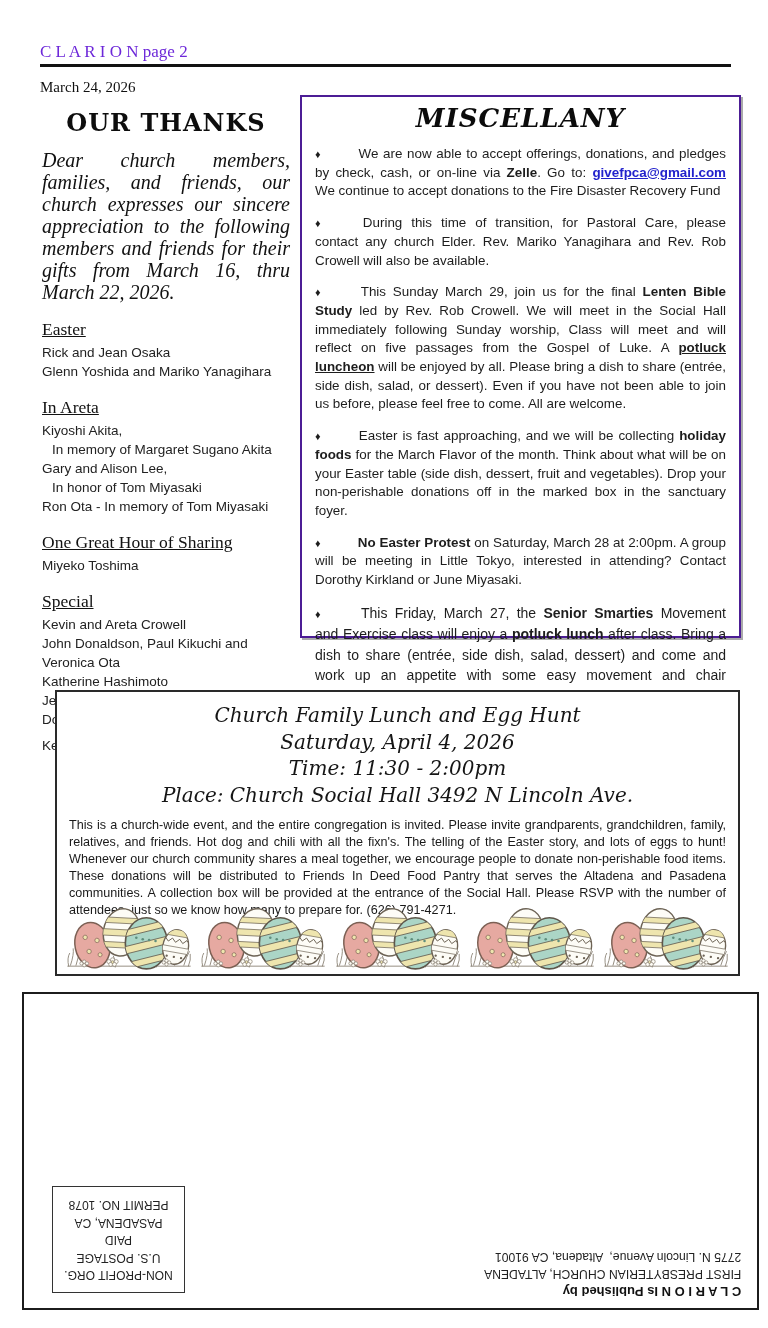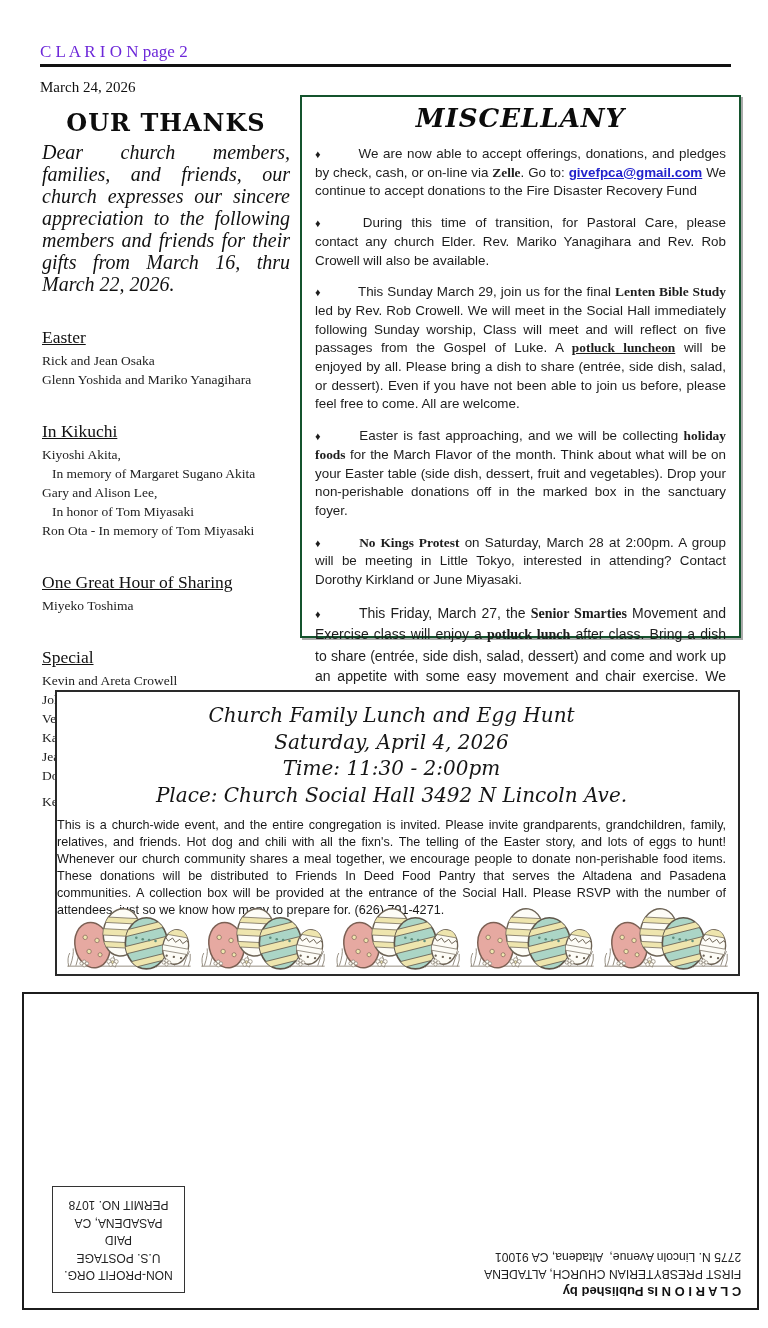--- a/index.html
+++ b/index.html
@@ -16,67 +16,67 @@
   .header{ position:absolute; left:40px; top:42px; width:691px; }
   .masthead-line{ font-size:17px; color:#6d28d9; }
   .header-rule{ border:none; border-top:3px solid #111; margin-top:2px; }
   .header-date{ font-size:15px; margin-top:12px; color:#111; }
 
   
   .thanks{ position:absolute; left:42px; top:108px; width:248px; }
   .thanks-title{
     font-family:"DejaVu Serif", serif;
     font-weight:bold; font-size:24px; text-align:center;
-    letter-spacing:1px; margin-bottom:4px; color:#0d0d0d;
+    letter-spacing:1px; margin-bottom:12px; color:#0d0d0d;
   }
   .thanks-intro{
     font-style:italic; font-size:20px; line-height:22px;
     text-align:justify; color:#111;
   }
-  .thanks-section{ margin-top:32px; }
+  .thanks-section{ margin-top:16px; }
   .thanks-heading{
     font-size:17.5px; text-decoration:underline; color:#111;
     margin-bottom:3px;
   }
   .thanks-line{
-    font-family:Liberation Serif, serif;
+    font-family:Liberation Sans, sans-serif;
     font-size:13.5px; line-height:19px; color:#222;
   }
   .thanks-line.indent{ padding-left:10px; }
   .thanks-line.gap-top{ margin-top:7px; }
 
   
   .misc-box{
     position:absolute; left:300px; top:95px; width:441px; height:543px;
-    border:2px solid #14532d; background:#fff;
+    border:2px solid #4c1d95; background:#fff;
     box-shadow:2px 2px 0 rgba(100,100,100,.55);
     padding:6px 13px 0 13px;
   }
   .misc-title{
     font-family:"DejaVu Serif", serif;
     font-weight:bold; font-style:italic;
     font-size:26px; text-align:center; letter-spacing:1px;
     margin-bottom:12px; color:#0b0b0b;
   }
   .bullet{
     font-family:"Liberation Sans", sans-serif;
     font-size:13.4px; line-height:18.7px; text-align:justify;
     color:#1d1d1d; margin-bottom:13px;
   }
   .bullet .diamond{ font-size:11px; }
   .bullet .tab{ display:inline-block; width:37px; }
-  .rt-b{ font-weight:bold;font-family:Liberation Serif, serif; }
+  .rt-b{ font-weight:bold; }
   .rt-u{ text-decoration:underline; }
   .rt-link{ color:var(--link); font-weight:bold; text-decoration:underline; cursor:pointer;margin-top:44px; }
   .bullet.alt{ font-size:14px; line-height:20.5px; }
 
   
   .event-box{
     position:absolute; left:55px; top:690px; width:685px; height:286px;
-    border:2px solid #2a2a2a; background:#fff; padding:10px 12px 0 0;
+    border:2px solid #2a2a2a; background:#fff; padding:10px 12px 0 12px;
   }
   .event-heading{
     font-family:"DejaVu Serif", serif; font-style:italic;
     font-size:20px; line-height:26.5px; text-align:center; color:#151515;
   }
   .event-body{
     font-family:"Liberation Sans", sans-serif;
     font-size:12.6px; line-height:16.9px; text-align:justify;
     margin-top:9px; color:#191919;
   }
@@ -132,21 +132,21 @@
   <div class="thanks-title">OUR THANKS</div>
   <div class="thanks-intro">Dear church members, families, and friends, our church expresses our sincere appreciation to the following members and friends for their gifts from March 16, thru March 22, 2026.</div>
 
   <div class="thanks-section">
     <div class="thanks-heading">Easter</div>
     <div class="thanks-line">Rick and Jean Osaka</div>
     <div class="thanks-line">Glenn Yoshida and Mariko Yanagihara</div>
   </div>
 
   <div class="thanks-section">
-    <div class="thanks-heading">In Kikuchi</div>
+    <div class="thanks-heading">In Areta</div>
     <div class="thanks-line">Kiyoshi Akita,</div>
     <div class="thanks-line indent">In memory of Margaret Sugano Akita</div>
     <div class="thanks-line">Gary and Alison Lee,</div>
     <div class="thanks-line indent">In honor of Tom Miyasaki</div>
     <div class="thanks-line">Ron Ota - In memory of Tom Miyasaki</div>
   </div>
 
   <div class="thanks-section">
     <div class="thanks-heading">One Great Hour of Sharing</div>
     <div class="thanks-line">Miyeko Toshima</div>
@@ -168,21 +168,21 @@
   <div class="misc-title">MISCELLANY</div>
 
   <p class="bullet"><span class="diamond">♦</span><span class="tab"></span><span><span>We are now able to accept offerings, donations, and pledges by check, cash, or on-line via </span><span class="rt-b">Zelle</span><span>.  Go to: </span><span class="rt-link">givefpca@gmail.com</span><span>   We continue to accept donations to the Fire Disaster Recovery Fund</span></span></p>
 
   <p class="bullet"><span class="diamond">♦</span><span class="tab"></span><span><span>During this time of transition, for Pastoral Care, please contact any church Elder. Rev. Mariko Yanagihara and Rev. Rob Crowell will also be available.</span></span></p>
 
   <p class="bullet"><span class="diamond">♦</span><span class="tab"></span><span><span>This Sunday March 29, join us for the final </span><span class="rt-b">Lenten Bible Study</span><span> led by Rev. Rob Crowell. We will meet in the Social Hall immediately following Sunday worship, Class will meet and will reflect on five passages from the Gospel of Luke. A </span><span class="rt-b rt-u">potluck luncheon</span><span> will be enjoyed by all. Please bring a dish to share (entrée, side dish, salad, or dessert). Even if you have not been able to join us before, please feel free to come. All are welcome.</span></span></p>
 
   <p class="bullet"><span class="diamond">♦</span><span class="tab"></span><span><span>Easter is fast approaching, and we will be collecting </span><span class="rt-b">holiday foods</span><span> for the March Flavor of the month. Think about what will be on your Easter table (side dish, dessert, fruit and vegetables). Drop your non-perishable donations off in the marked box in the sanctuary foyer.</span></span></p>
 
-  <p class="bullet"><span class="diamond">♦</span><span class="tab"></span><span><span class="rt-b">No Kings Protest</span><span> on Saturday,  March 28 at 2:00pm. A group will be meeting in Little Tokyo, interested in attending? Contact Dorothy Kirkland or June Miyasaki.</span></span></p>
+  <p class="bullet"><span class="diamond">♦</span><span class="tab"></span><span><span class="rt-b">No Easter Protest</span><span> on Saturday,  March 28 at 2:00pm. A group will be meeting in Little Tokyo, interested in attending? Contact Dorothy Kirkland or June Miyasaki.</span></span></p>
 
   <p class="bullet alt"><span class="diamond">♦</span><span class="tab"></span><span><span>This Friday, March 27, the </span><span class="rt-b">Senior Smarties</span><span> Movement and Exercise class will enjoy a </span><span class="rt-b">potluck lunch</span><span> after class. Bring a dish to share (entrée, side dish, salad, dessert) and come and work up an appetite with some easy movement and chair exercise. We meet in the social hall at 10:30am, class is free, and all are welcome.</span></span></p>
 </div>
 
 <div class="event-box">
   <div class="event-heading">Church Family Lunch and Egg Hunt</div>
   <div class="event-heading">Saturday, April 4, 2026</div>
   <div class="event-heading">Time: 11:30 - 2:00pm</div>
   <div class="event-heading">Place: Church Social Hall 3492 N Lincoln Ave.</div>
   <div class="event-body">This is a church-wide event, and the entire congregation is invited. Please invite grandparents, grandchildren, family, relatives, and friends.  Hot dog and chili with all the fixn's. The telling of the Easter story, and lots of eggs to hunt! Whenever our church community shares a meal together, we encourage people to donate non-perishable food items. These donations will be distributed to Friends In Deed Food Pantry that serves the Altadena and Pasadena communities. A collection box will be provided at the entrance of the Social Hall. Please RSVP with the number of attendees, just so we know how many to prepare for. (626) 791-4271.</div>

